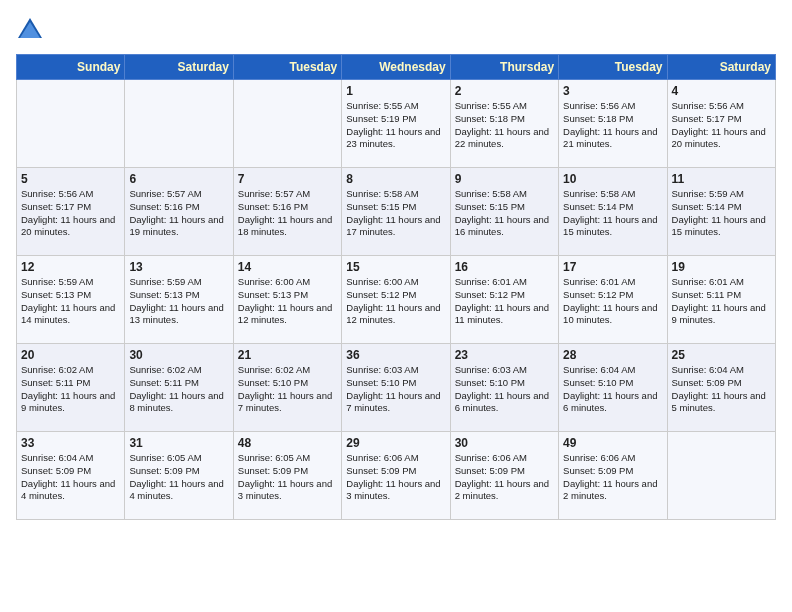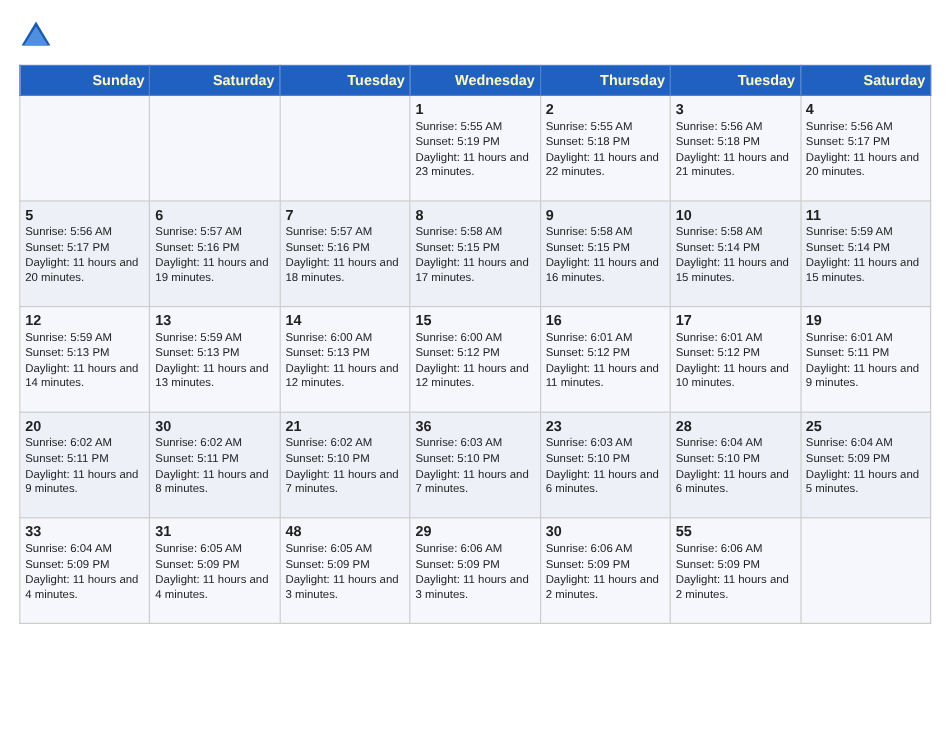--- a/index.html
+++ b/index.html
@@ -253,19 +253,19 @@
         </td>
         <td>
           <span class="day-number">29</span>
           <div class="day-info">Sunrise: 6:06 AM<br>Sunset: 5:09 PM<br>Daylight: 11 hours and 3 minutes.</div>
         </td>
         <td>
           <span class="day-number">30</span>
           <div class="day-info">Sunrise: 6:06 AM<br>Sunset: 5:09 PM<br>Daylight: 11 hours and 2 minutes.</div>
         </td>
         <td>
-          <span class="day-number">55</span>
+          <span class="day-number">49</span>
           <div class="day-info">Sunrise: 6:06 AM<br>Sunset: 5:09 PM<br>Daylight: 11 hours and 2 minutes.</div>
         </td>
         <td></td>
       </tr>
     </tbody>
 </table>
 
 </body></html>

